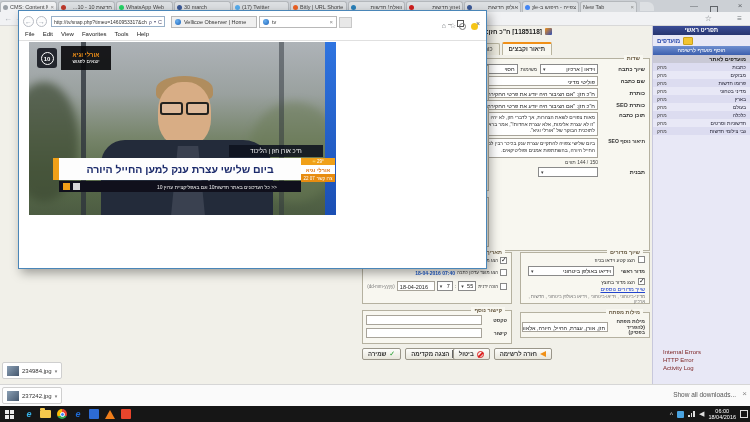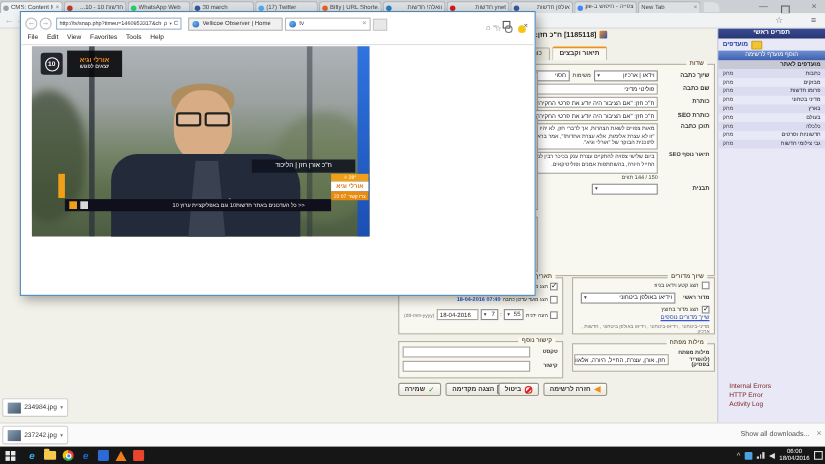--- a/index.html
+++ b/index.html
@@ -534,20 +534,21 @@
       <span class="ch-logo">
           <span class="ch-circ">10</span>
         </span>
       <span class="showbox">
         <span class="l1">אורלי וגיא</span>
         <span class="l2">יוצאים לפגוש</span>
       </span>
 
       <span class="strap">ח"כ אורן חזן | הליכוד</span>
       <span class="hl-orange"></span>
+      <span class="headline">ביום שלישי עצרת ענק למען החייל היורה</span>
       <span class="rstack">
         <span class="rs1">
             <span style="color:#ffe27a">☀</span>
             <span>29°</span>
           </span>
         <span class="rs2">אורלי וגיא</span>
         <span class="rs3">
             <span>22 07</span>
             <span>צרו קשר</span>
           </span>

